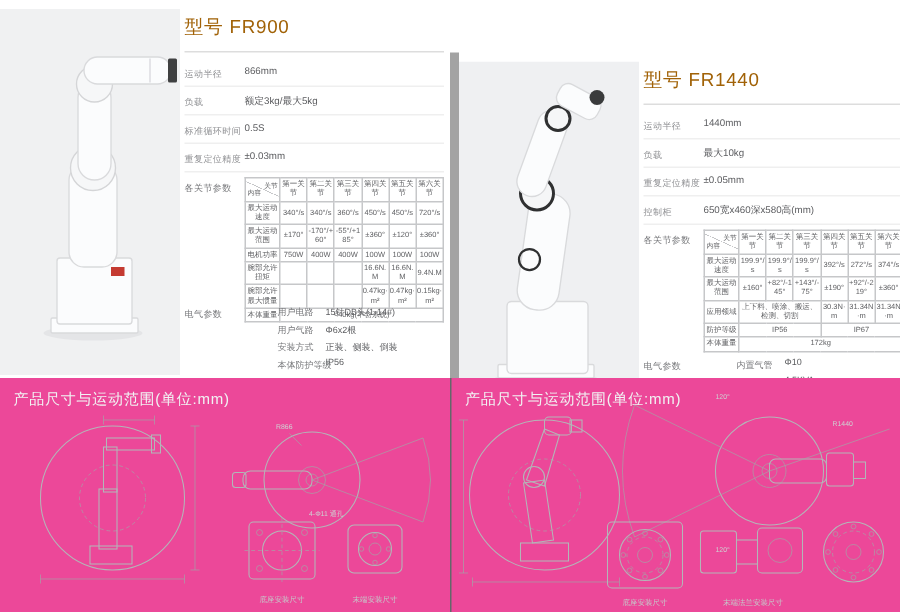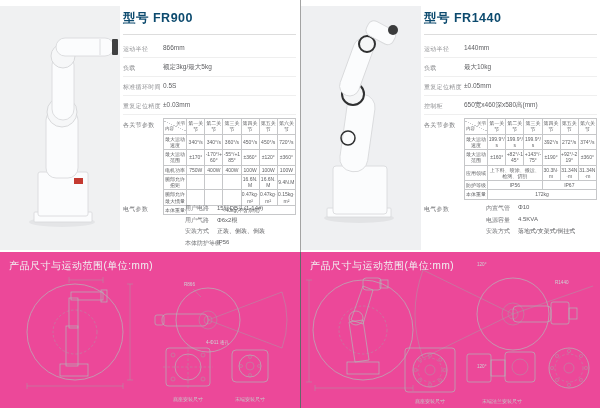--- a/index.html
+++ b/index.html
@@ -1,24 +1,24 @@
 <!DOCTYPE html>
 <html><head>
 <meta charset="utf-8">
 <style>
   html,body{margin:0;padding:0;}
   body{width:600px;height:408px;overflow:hidden;background:#fff;
        font-family:"Liberation Sans","DejaVu Sans",sans-serif;-webkit-font-smoothing:antialiased;}
   .page{position:relative;width:600px;height:408px;}
   .half{position:absolute;top:0;width:300px;height:252px;background:#fff;}
   .half.left{left:0;}
-  .half.right{left:300px;border-left:1px solid #a3a3a3;box-sizing:border-box;}
+  .half.right{left:300px;border-left:6px solid #a3a3a3;box-sizing:border-box;margin-top:35px;}
   .photo{position:absolute;left:0;top:6px;width:120px;height:244px;}
   .specs{position:absolute;left:123px;top:10px;width:173px;}
-  .model-heading{font-size:12.5px;color:#0c4a6e;font-weight:bold;letter-spacing:.5px;}
+  .model-heading{font-size:12.5px;color:#a16207;font-weight:normal;letter-spacing:.5px;}
   .model-rule{border-bottom:1px solid #ddd;margin-top:7px;}
   .spec-list{margin-top:4px;}
   .spec-row{position:relative;height:18px;border-bottom:1px solid #efefef;}
   .spec-row .lbl{position:absolute;left:0;top:6px;font-size:6px;color:#8f9093;letter-spacing:.3px;}
   .spec-row .val{position:absolute;left:40px;top:5px;font-size:6.5px;color:#5c5d60;}
   .joint-section{position:absolute;left:123px;top:118px;width:173px;}
   .section-lbl{position:absolute;left:0;top:3px;font-size:6px;color:#77787b;letter-spacing:.3px;}
   table.joints{position:absolute;left:40px;top:0;width:133px;border-collapse:collapse;table-layout:fixed;}
   table.joints th,table.joints td{border:1px solid #c6c7c9;font-weight:normal;
       font-size:5px;line-height:1.25;color:#606164;text-align:center;padding:1px 0;

